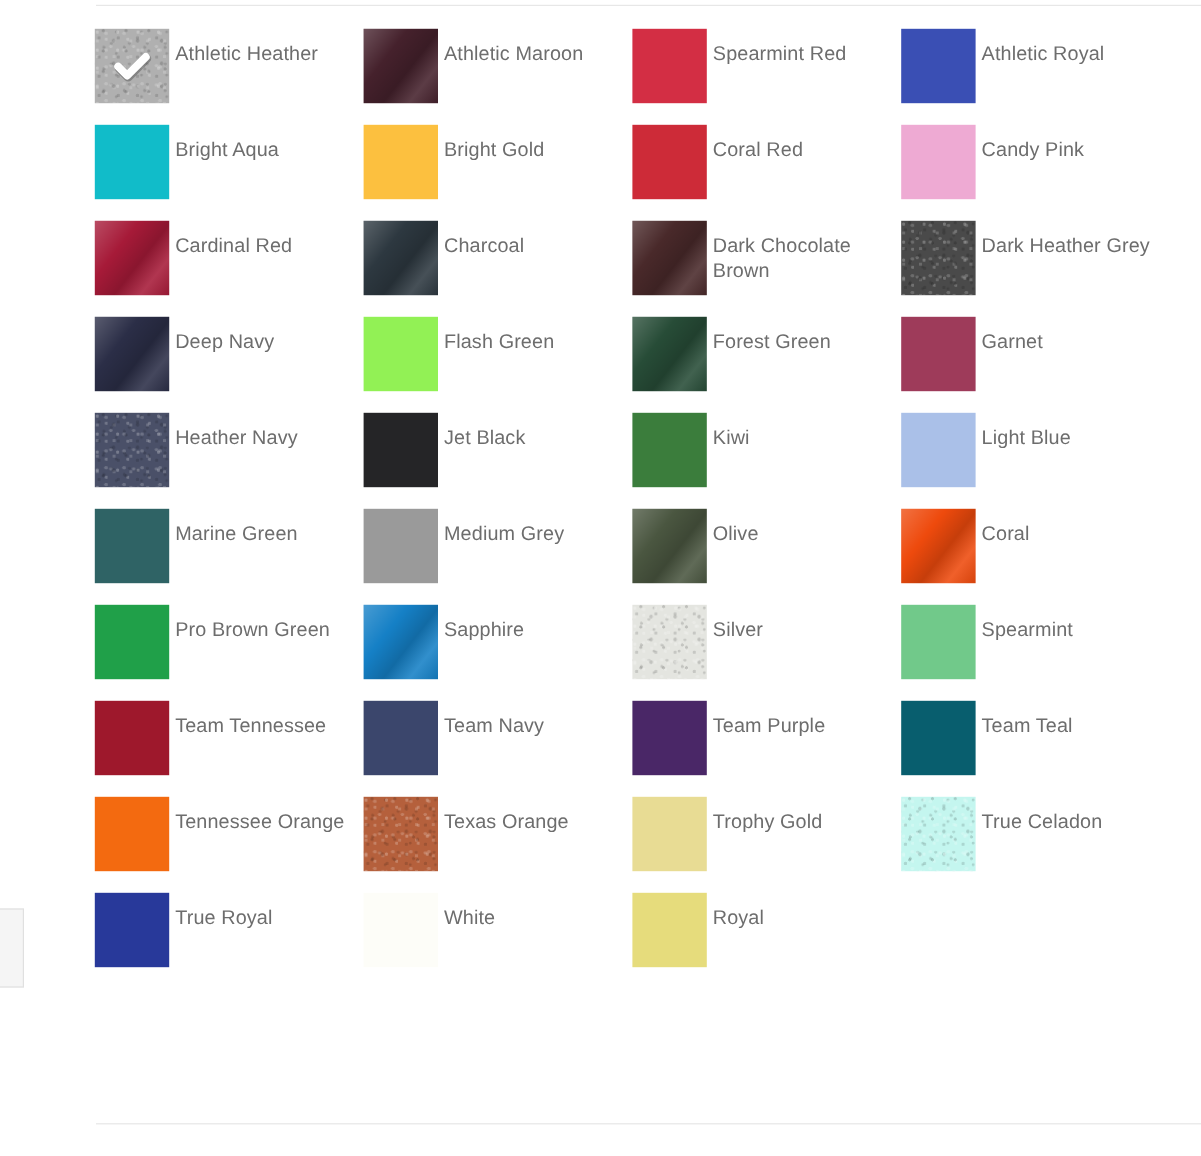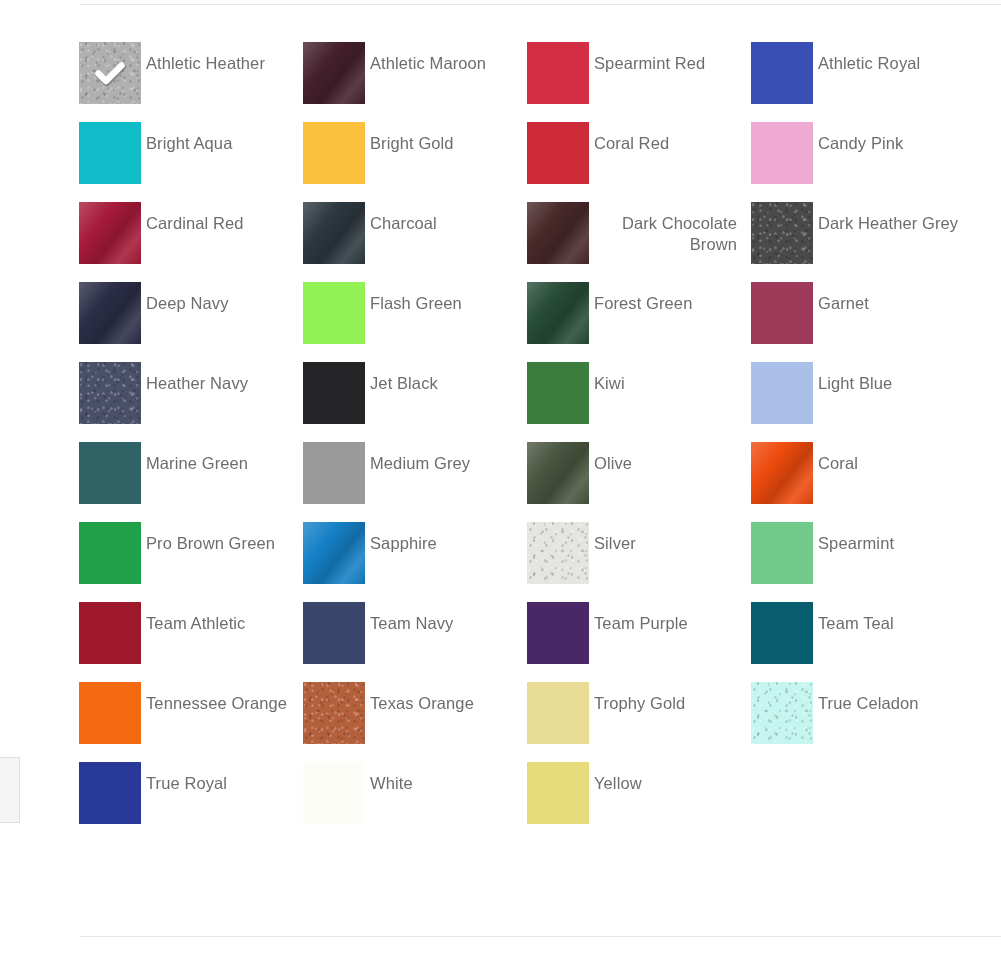--- a/index.html
+++ b/index.html
@@ -34,26 +34,25 @@
     top: 757px;
     width: 38px;
     height: 66px;
     background: #f5f5f5;
     border: 1px solid #e0e0e0;
   }
 
   .swatch-grid {
     position: absolute;
     left: 79px;
-    top: 42px;
+    top: 24px;
     width: 900px;
     display: grid;
     grid-template-columns: repeat(4, 224px);
     grid-auto-rows: 80px;
-    text-align: right;
   }
 
   .swatch-option {
     display: flex;
     align-items: flex-start;
     gap: 0px;
   }
 
   .swatch-chip {
     position: relative;
@@ -233,21 +232,21 @@
     <div class="swatch-option">
       <div class="swatch-chip textured" style="background: rgb(228, 229, 224);"></div>
       <div class="swatch-label">Silver</div>
     </div>
     <div class="swatch-option">
       <div class="swatch-chip" style="background: rgb(113, 201, 138);"></div>
       <div class="swatch-label">Spearmint</div>
     </div>
     <div class="swatch-option">
       <div class="swatch-chip" style="background: rgb(158, 24, 44);"></div>
-      <div class="swatch-label">Team Athletic</div>
+      <div class="swatch-label">Team Tennessee</div>
     </div>
     <div class="swatch-option">
       <div class="swatch-chip" style="background: rgb(59, 70, 108);"></div>
       <div class="swatch-label">Team Navy</div>
     </div>
     <div class="swatch-option">
       <div class="swatch-chip" style="background: rgb(74, 39, 103);"></div>
       <div class="swatch-label">Team Purple</div>
     </div>
     <div class="swatch-option">
@@ -273,19 +272,19 @@
     <div class="swatch-option">
       <div class="swatch-chip" style="background: rgb(40, 57, 154);"></div>
       <div class="swatch-label">True Royal</div>
     </div>
     <div class="swatch-option">
       <div class="swatch-chip" style="background: rgb(253, 253, 248);"></div>
       <div class="swatch-label">White</div>
     </div>
     <div class="swatch-option">
       <div class="swatch-chip" style="background: rgb(230, 220, 124);"></div>
-      <div class="swatch-label">Yellow</div>
+      <div class="swatch-label">Royal</div>
     </div>
   </div>
 
 <div class="rule bottom"></div>
 
 <div class="edge-panel"></div>
 
 </body></html>

